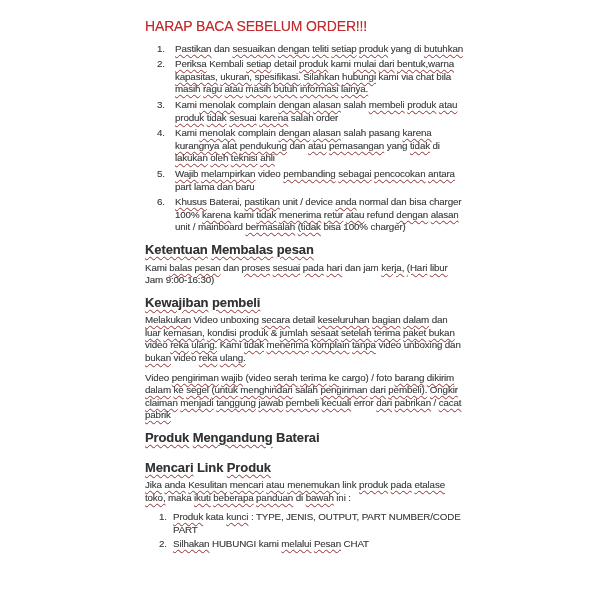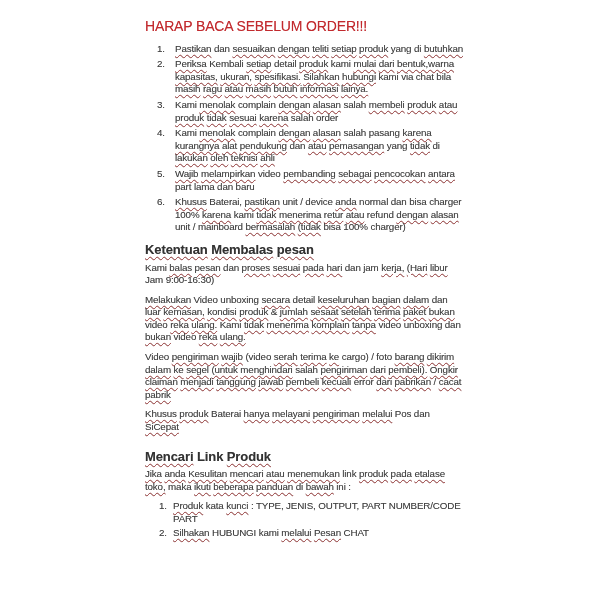--- a/index.html
+++ b/index.html
@@ -71,25 +71,26 @@
         <span class="num">6.</span>
         <div><span class="sq">Khusus</span> <span>Baterai,</span> <span class="sq">pastikan</span> <span>unit</span> <span>/</span> <span>device</span> <span class="sq">anda</span> <span>normal</span> <span>dan</span> <span>bisa</span> <span>charger</span> <span>100%</span> <span class="sq">karena</span> <span>kami</span> <span class="sq">tidak</span> <span class="sq">menerima</span> <span class="sq">retur</span> <span class="sq">atau</span> <span>refund</span> <span class="sq">dengan</span> <span class="sq">alasan</span> <span>unit</span> <span>/</span> <span>mainboard</span> <span class="sq">bermasalah</span> <span class="sq">(tidak</span> <span>bisa</span> <span>100%</span> <span>charger)</span></div>
       </li>
     </ol>
   <div>
       <div class="section">
         <h3><span class="sq">Ketentuan</span> <span class="sq">Membalas</span> <span class="sq">pesan</span></h3>
         <p><span>Kami</span> <span class="sq">balas</span> <span class="sq">pesan</span> <span>dan</span> <span class="sq">proses</span> <span class="sq">sesuai</span> <span class="sq">pada</span> <span class="sq">hari</span> <span>dan</span> <span>jam</span> <span class="sq">kerja,</span> <span class="sq">(Hari</span> <span class="sq">libur</span> <span>Jam</span> <span>9:00-16:30)</span></p>
       </div>
       <div class="section">
+        <h3><span class="sq">Kewajiban</span> <span class="sq">pembeli</span></h3>
         <p><span class="sq">Melakukan</span> <span>Video</span> <span>unboxing</span> <span class="sq">secara</span> <span>detail</span> <span class="sq">keseluruhan</span> <span class="sq">bagian</span> <span class="sq">dalam</span> <span>dan</span> <span class="sq">luar</span> <span class="sq">kemasan,</span> <span class="sq">kondisi</span> <span class="sq">produk</span> <span>&amp;</span> <span class="sq">jumlah</span> <span class="sq">sesaat</span> <span class="sq">setelah</span> <span class="sq">terima</span> <span class="sq">paket</span> <span class="sq">bukan</span> <span>video</span> <span class="sq">reka</span> <span class="sq">ulang.</span> <span>Kami</span> <span class="sq">tidak</span> <span class="sq">menerima</span> <span class="sq">komplain</span> <span class="sq">tanpa</span> <span>video</span> <span>unboxing</span> <span>dan</span> <span class="sq">bukan</span> <span>video</span> <span class="sq">reka</span> <span class="sq">ulang.</span></p>
         <p><span>Video</span> <span class="sq">pengiriman</span> <span class="sq">wajib</span> <span>(video</span> <span class="sq">serah</span> <span class="sq">terima</span> <span class="sq">ke</span> <span>cargo)</span> <span>/</span> <span>foto</span> <span class="sq">barang</span> <span class="sq">dikirim</span> <span class="sq">dalam</span> <span class="sq">ke</span> <span class="sq">segel</span> <span class="sq">(untuk</span> <span class="sq">menghindari</span> <span>salah</span> <span class="sq">pengiriman</span> <span class="sq">dari</span> <span class="sq">pembeli).</span> <span class="sq">Ongkir</span> <span class="sq">claiman</span> <span class="sq">menjadi</span> <span class="sq">tanggung</span> <span class="sq">jawab</span> <span class="sq">pembeli</span> <span class="sq">kecuali</span> <span>error</span> <span class="sq">dari</span> <span class="sq">pabrikan</span> <span>/</span> <span class="sq">cacat</span> <span class="sq">pabrik</span></p>
       </div>
       <div class="section">
-        <p><span class="sq">Khusus</span> <span class="sq">produk</span> <span>Baterai</span> <span class="sq">hanya</span> <span class="sq">melayani</span> <span class="sq">pengiriman</span> <span class="sq">melalui</span> <span>Pos</span> <span>dan</span> <span class="sq">SiCepat</span></p>
+        <h3><span class="sq">Produk</span> <span class="sq">Mengandung</span> <span>Baterai</span></h3>
       </div>
       <div class="section gap-lg">
         <h3><span class="sq">Mencari</span> <span>Link</span> <span class="sq">Produk</span></h3>
         <p><span class="sq">Jika</span> <span class="sq">anda</span> <span class="sq">Kesulitan</span> <span class="sq">mencari</span> <span class="sq">atau</span> <span class="sq">menemukan</span> <span>link</span> <span class="sq">produk</span> <span class="sq">pada</span> <span class="sq">etalase</span> <span class="sq">toko,</span> <span>maka</span> <span class="sq">ikuti</span> <span class="sq">beberapa</span> <span class="sq">panduan</span> <span>di</span> <span class="sq">bawah</span> <span>ini</span> <span>:</span></p>
         <ol class="sub-list">
           <li>
             <span>1.</span>
             <div><span class="sq">Produk</span> <span>kata</span> <span class="sq">kunci</span> <span>:</span> <span>TYPE,</span> <span>JENIS,</span> <span>OUTPUT,</span> <span>PART</span> <span>NUMBER/CODE</span> <span>PART</span></div>
           </li>
           <li>

